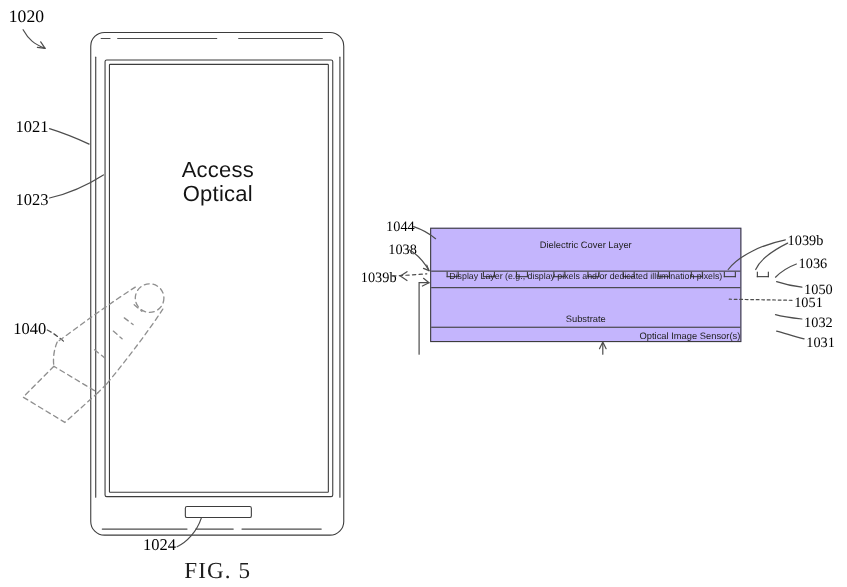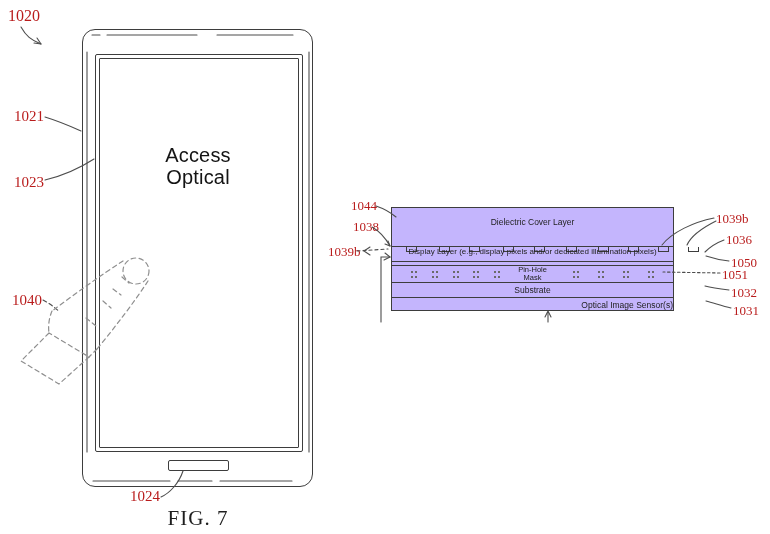--- a/index.html
+++ b/index.html
@@ -1,21 +1,21 @@
 <!DOCTYPE html>
 <html><head>
 <meta charset="utf-8">
 <style>
   html,body{margin:0;padding:0;background:#fff;}
   #canvas{
     position:relative;width:770px;height:534px;background:#ffffff;overflow:hidden;
     font-family:"Liberation Sans",sans-serif;color:#2b2b2b;
   }
   .serif-label{
-    position:absolute;font-family:"Liberation Serif",serif;color:#b91c1c;
+    position:absolute;font-family:"Liberation Serif",serif;color:#000000;
     white-space:nowrap;line-height:1;
   }
   .lbl-lg{font-size:16px;}
   .lbl-md{font-size:15px;}
   .lbl-sm{font-size:13px;text-align:center;}
   svg.overlay{position:absolute;left:0;top:0;z-index:5;pointer-events:none;}
 
   
   .phone-outer{
     position:absolute;left:82px;top:29px;width:229px;height:456px;
@@ -83,21 +83,21 @@
   </div>
 
   <div class="home-button"></div>
 
   <div class="serif-label lbl-lg" style="left:8px;top:8px;">1020</div>
   <div class="serif-label lbl-md" style="left:14px;top:109px;">1021</div>
   <div class="serif-label lbl-md" style="left:14px;top:175px;">1023</div>
   <div class="serif-label lbl-md" style="left:12px;top:293px;">1040</div>
   <div class="serif-label lbl-md" style="left:130px;top:489px;">1024</div>
 
-  <div class="fig-caption">FIG. 7</div>
+  <div class="fig-caption">FIG. 5</div>
 
   <div class="stack-box">
     <div class="band band-cover">
       <div>Dielectric Cover Layer</div>
     </div>
 
     <div class="aperture-row">
         <div class="sq" style="left: 14px;"></div>
         <div class="sq" style="left: 47px;"></div>
         <div class="sq" style="left: 77px;"></div>
@@ -107,39 +107,20 @@
         <div class="sq" style="left: 206px;"></div>
         <div class="sq" style="left: 236px;"></div>
         <div class="sq" style="left: 266px;"></div>
         <div class="sq" style="left: 296px;"></div>
       </div>
 
     <div class="band band-display">
       <span>Display Layer (e.g., display pixels and/or dedicated illumination pixels)</span>
     </div>
 
-    <div class="band band-mask">
-      <div class="mask-dots">
-          <i class="dg"></i>
-          <i class="dg"></i>
-          <i class="dg"></i>
-          <i class="dg"></i>
-          <i class="dg"></i>
-        </div>
-      <div class="mask-text">
-        <div>Pin-Hole</div>
-        <div>Mask</div>
-      </div>
-      <div class="mask-dots">
-          <i class="dg"></i>
-          <i class="dg"></i>
-          <i class="dg"></i>
-          <i class="dg"></i>
-        </div>
-    </div>
 
     <div class="band band-substrate">
       <span>Substrate</span>
     </div>
 
     <div class="band band-optical">
       <span>Optical Image Sensor(s)</span>
     </div>
   </div>
 

